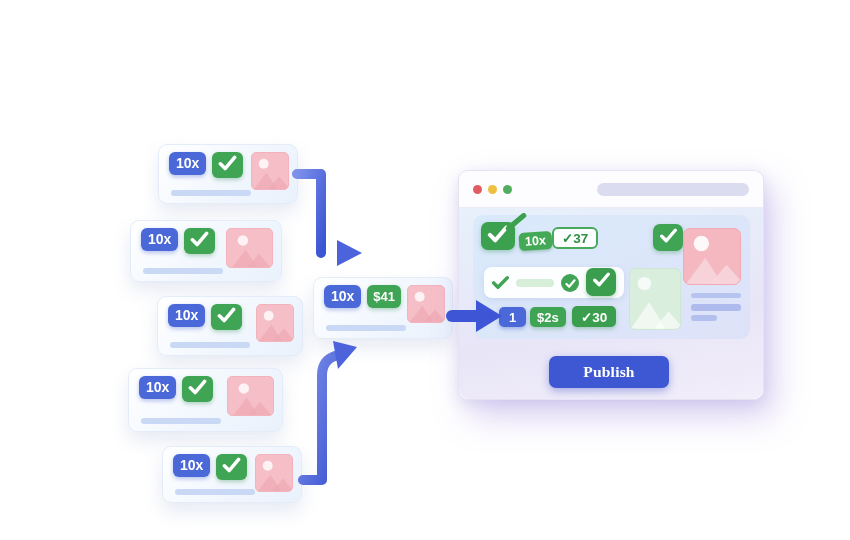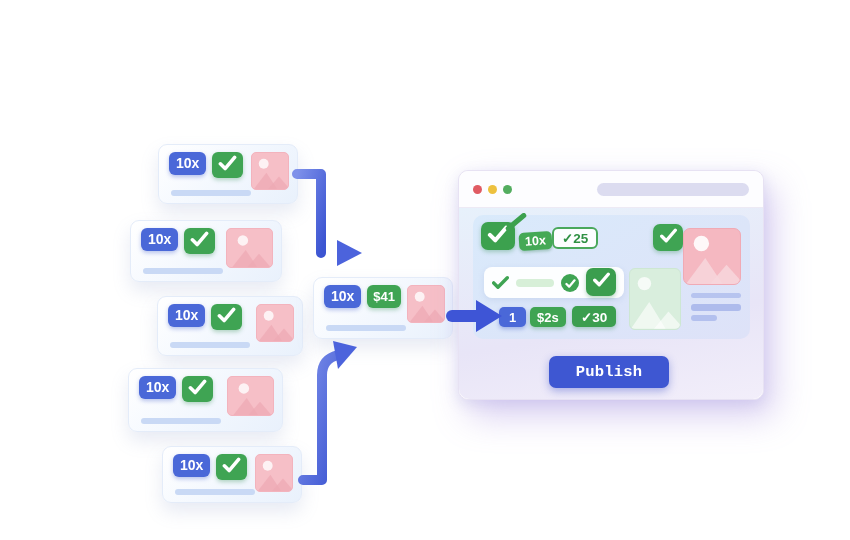--- a/index.html
+++ b/index.html
@@ -160,21 +160,21 @@
   }
 
   .tline { position:absolute; left:218px; border-radius:3px; background:#aebbec; }
   .tl1 { top:78px; width:50px; height:5px; opacity:.8; }
   .tl2 { top:89px; width:50px; height:7px; }
   .tl3 { top:100px; width:26px; height:6px; opacity:.9; }
 
   .publish {
     position:absolute; left:90px; top:148px; width:120px; height:32px;
     background:#3e57d2; border:none; border-radius:7px;
-    color:#fff; font-family:Liberation Mono, monospace;
+    color:#fff; font-family:Liberation Serif, serif;
     font-weight:bold; font-size:15.5px; letter-spacing:.2px;
     box-shadow:0 3px 9px rgba(55,75,200,.4); cursor:pointer;
   }
 
   .arrows { position:absolute; left:0; top:0; width:850px; height:540px; pointer-events:none; }
 </style>
 </head>
 <body>
 
 <div class="stage">
@@ -314,21 +314,21 @@
 
         <span class="big-check">
           <span><svg viewBox="0 0 24 20">
                 <path d="M3 11 l6 6 L21 3" stroke="#fff" stroke-width="4.5" fill="none" stroke-linecap="round" stroke-linejoin="round"></path>
               </svg></span>
           <span class="check-tail"><svg width="16" height="14" viewBox="0 0 16 14">
                 <path d="M2 12 L14 2" stroke="#3ca14e" stroke-width="4" stroke-linecap="round"></path>
               </svg></span>
         </span>
         <span class="tag-10x">10x</span>
-        <span class="approved">✓25</span>
+        <span class="approved">✓37</span>
         <span class="rt-check">
             <span><svg viewBox="0 0 24 20">
                 <path d="M3 11 l6 6 L21 3" stroke="#fff" stroke-width="4.5" fill="none" stroke-linecap="round" stroke-linejoin="round"></path>
               </svg></span>
           </span>
         <span class="thumb-pink-lg">
           <svg viewBox="0 0 58 57">
               <circle cx="18" cy="15" r="8" fill="rgba(255,255,255,0.9)"></circle>
               <polygon points="2,57 22,30 40,57" fill="rgba(247,214,220,0.85)"></polygon>
               <polygon points="27,57 44,37 62,57" fill="rgba(247,214,220,0.85)"></polygon>

